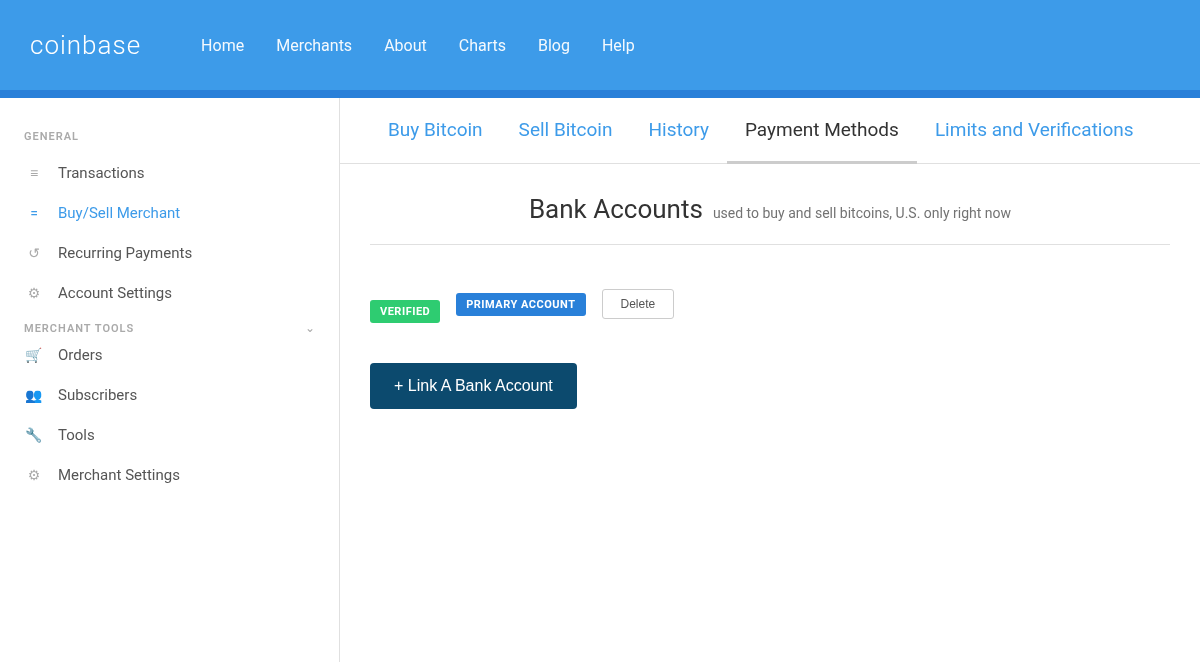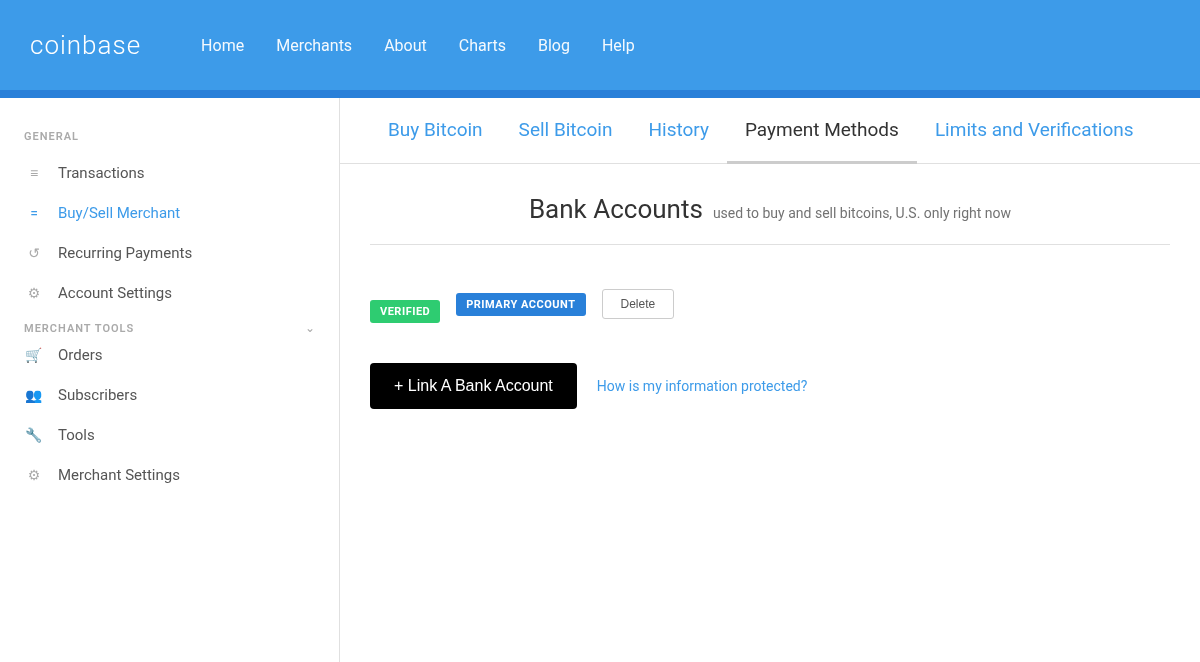--- a/index.html
+++ b/index.html
@@ -184,21 +184,21 @@
       cursor: pointer;
     }
 
     
     #link-section {
       display: flex;
       align-items: center;
       gap: 20px;
     }
     .btn-link-bank {
-      background: #000000;
+      background: #0c4a6e;
       color: white;
       border: none;
       padding: 14px 24px;
       font-size: 16px;
       border-radius: 4px;
       cursor: pointer;
       display: flex;
       align-items: center;
       gap: 8px;
     }
@@ -294,18 +294,17 @@
       </div>
 
       <div id="bank-row">
         <span class="badge-verified">VERIFIED</span>
         <span class="badge-primary">PRIMARY ACCOUNT</span>
         <button class="btn-delete">Delete</button>
       </div>
 
       <div id="link-section">
         <button class="btn-link-bank">+ Link A Bank Account</button>
-        <a id="info-link">How is my information protected?</a>
       </div>
     </div>
   </div>
 
 </div>
 
 </body></html>

